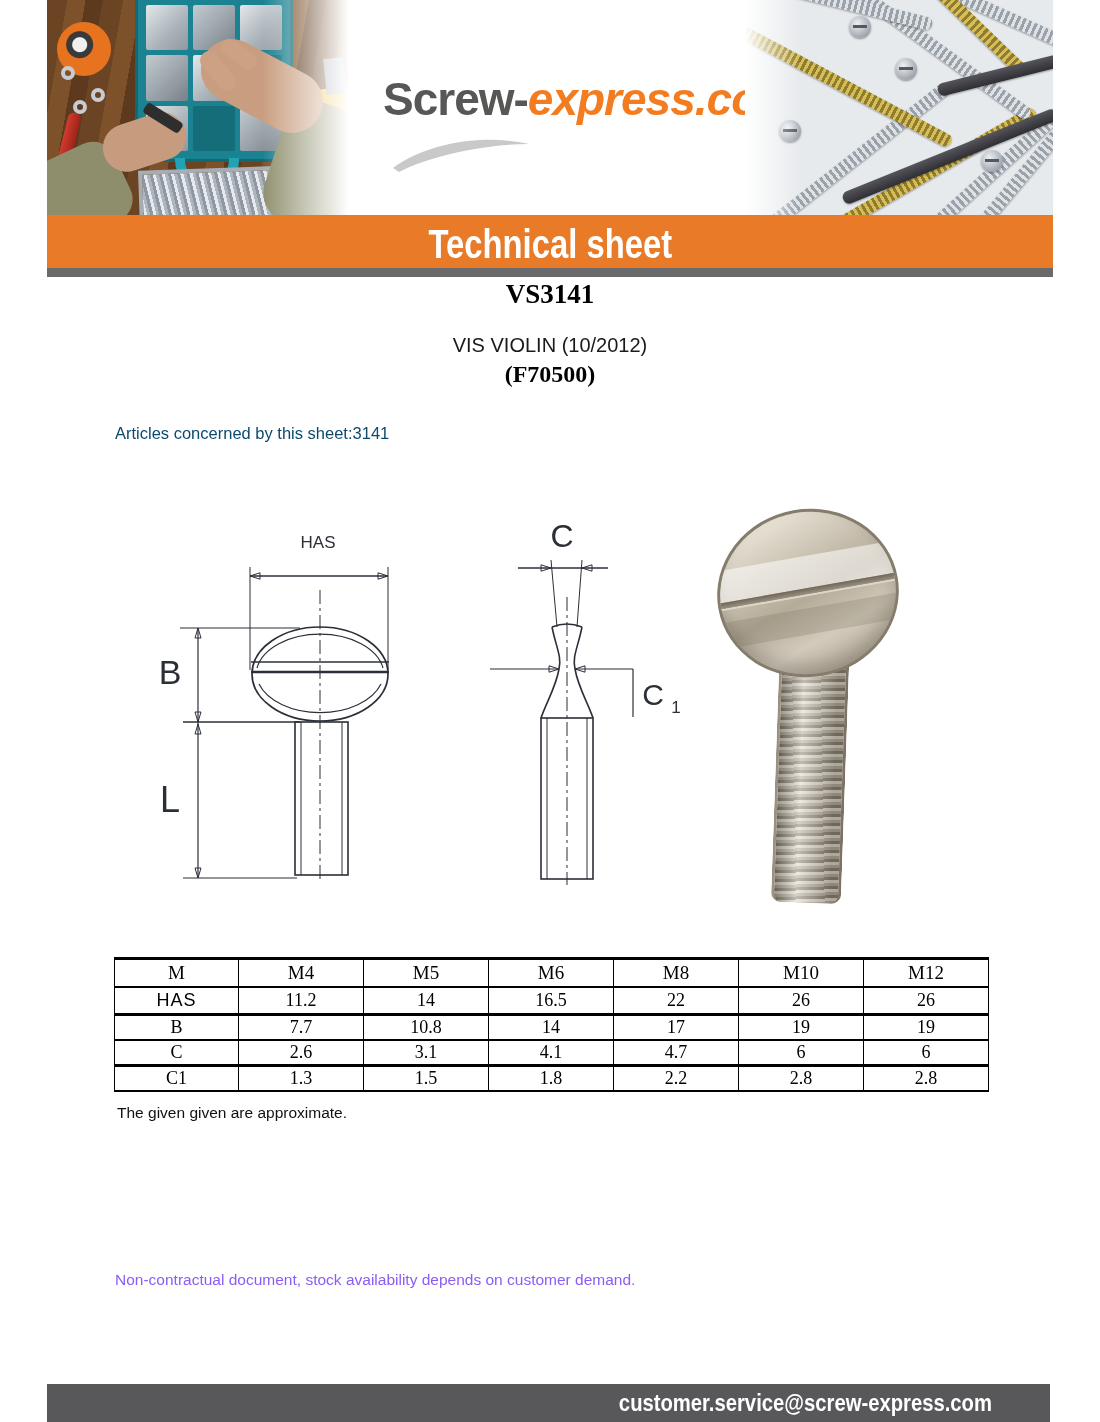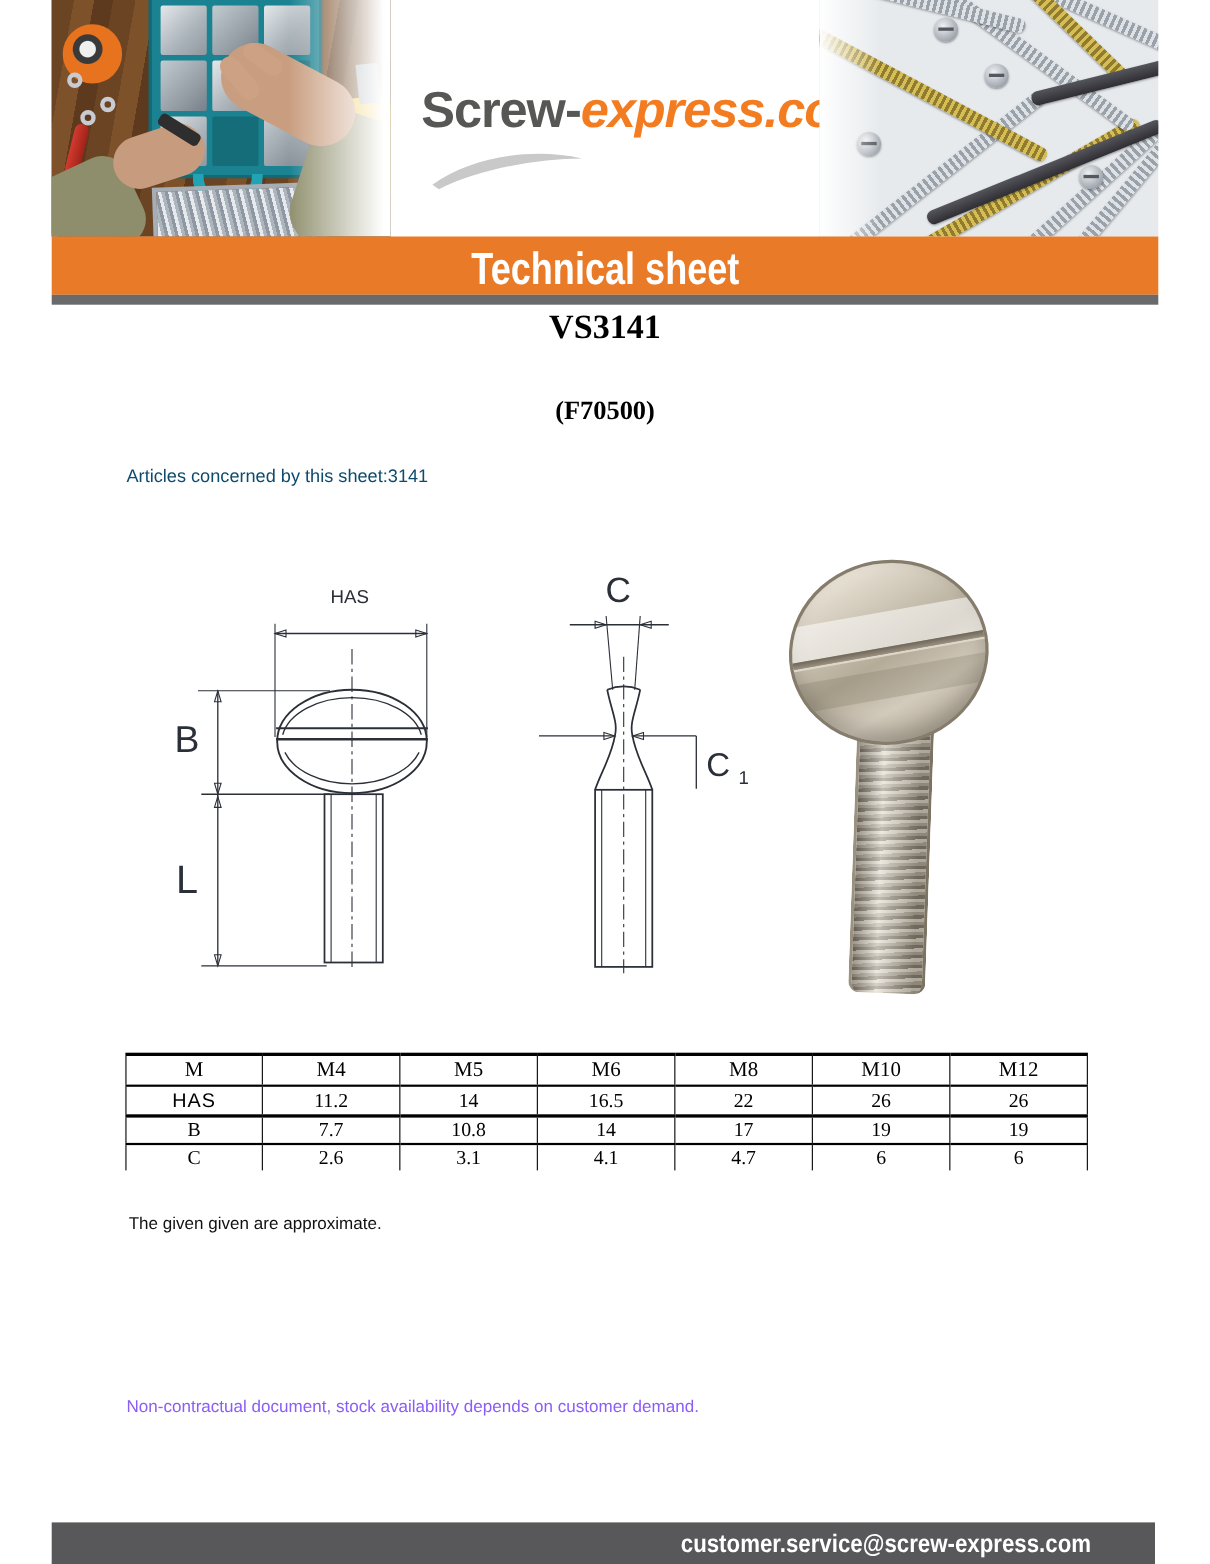--- a/index.html
+++ b/index.html
@@ -59,21 +59,21 @@
   .shead::after{content:"";position:absolute;left:4px;top:9px;width:14px;height:3px;background:#55585e;}
 
   
   .banner{position:absolute;left:47px;top:215px;width:1006px;height:53px;background:#e87a28;
       display:flex;align-items:flex-end;justify-content:center;}
   .banner-text{color:#fff;font-size:41px;font-weight:bold;letter-spacing:0px;transform:scaleX(0.8);white-space:nowrap;}
   .divider{position:absolute;left:47px;top:268px;width:1006px;height:9px;background:#6a6a6c;}
 
   
   .doc-code{position:absolute;left:0;top:279px;width:1100px;text-align:center;
-      font-family:"Liberation Serif",serif;font-weight:bold;font-size:31px;color:#000;}
+      font-family:"Liberation Serif",serif;font-weight:bold;font-size:27px;color:#000;}
   .doc-name{position:absolute;left:0;top:334px;width:1100px;text-align:center;font-size:20px;color:#1a1a1a;}
   .doc-ref{position:absolute;left:0;top:361px;width:1100px;text-align:center;
       font-family:"Liberation Serif",serif;font-weight:bold;font-size:24px;color:#000;}
   .articles{position:absolute;left:115px;top:424px;font-size:16.5px;color:#0c4a6e;}
 
   
   .svgdraw{position:absolute;}
   .svgdraw line,.svgdraw path,.svgdraw ellipse,.svgdraw rect{stroke:#2b2f38;fill:none;}
   .lbl{font-family:"Liberation Sans",sans-serif;fill:#2b2f38;stroke:none;}
 
@@ -181,20 +181,21 @@
       <div class="decor fade-l"></div>
     </div>
   </div>
 
   <div class="banner">
     <span class="banner-text">Technical sheet</span>
   </div>
   <div class="divider"></div>
 
   <div class="doc-code">VS3141</div>
+  <div class="doc-name">VIS VIOLIN (10/2012)</div>
   <div class="doc-ref">(F70500)</div>
   <div class="articles">Articles concerned by this sheet:3141</div>
 
   <svg class="svgdraw" style="left:150px;top:512px;" width="270" height="375" viewBox="0 0 270 375">
 
     <text class="lbl" x="168" y="36" font-size="17" text-anchor="middle">HAS</text>
     <line x1="100" y1="64" x2="238" y2="64" stroke-width="1.4"></line>
     <path d="M100,64 L110,60.8 L110,67.2 Z" fill="#2b2f38" stroke="none"></path>
     <path d="M238,64 L228,60.8 L228,67.2 Z" fill="#2b2f38" stroke="none"></path>
     <line x1="100" y1="55" x2="100" y2="158" stroke-width="1"></line>
@@ -302,20 +303,29 @@
       </tr>
       <tr class="row-c">
         <td>C</td>
         <td>2.6</td>
         <td>3.1</td>
         <td>4.1</td>
         <td>4.7</td>
         <td>6</td>
         <td>6</td>
       </tr>
+      <tr class="row-c1">
+        <td>C1</td>
+        <td>1.3</td>
+        <td>1.5</td>
+        <td>1.8</td>
+        <td>2.2</td>
+        <td>2.8</td>
+        <td>2.8</td>
+      </tr>
     </tbody>
   </table>
 
   <div class="note1">The given given are approximate.</div>
   <div class="note2">Non-contractual document, stock availability depends on customer demand.</div>
 
   <div class="footer">
     <span class="footer-text">customer.service@screw-express.com</span>
   </div>
 

